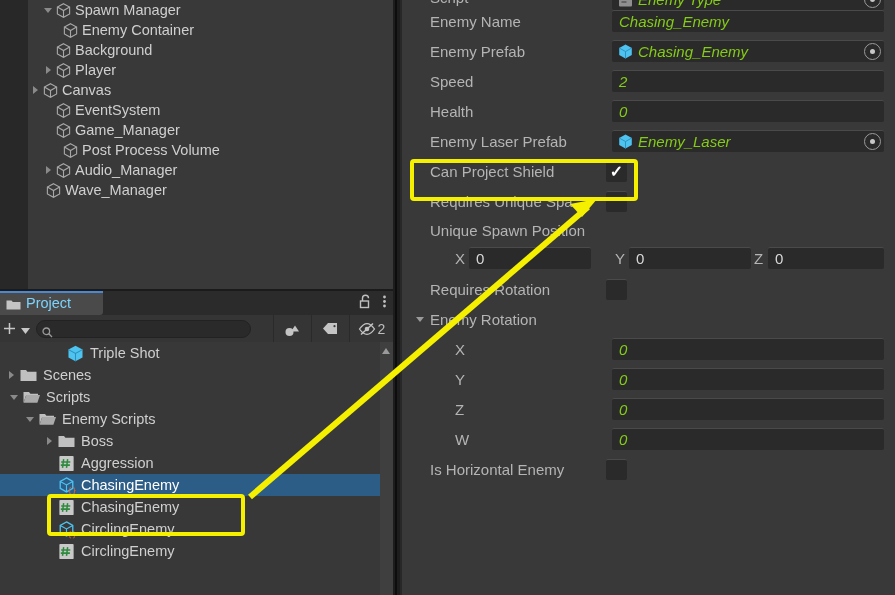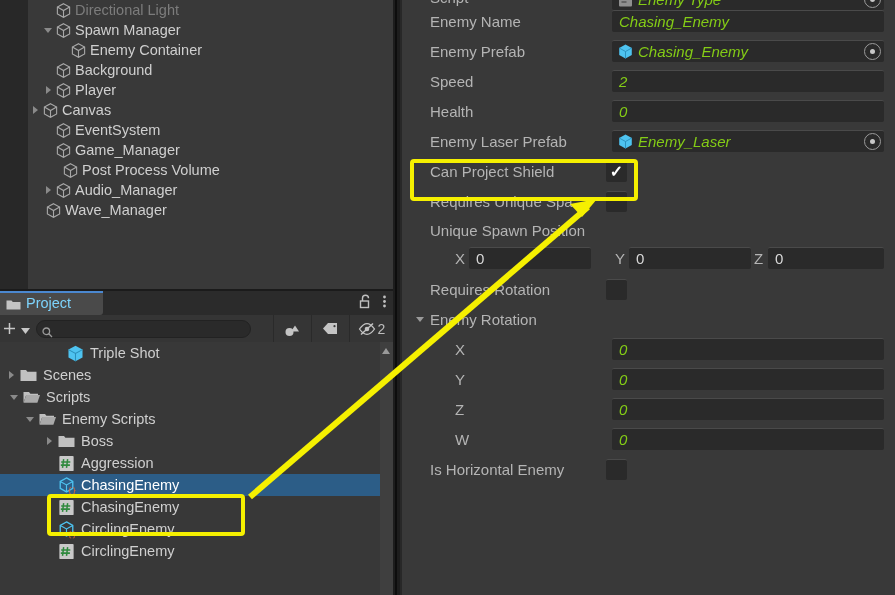--- a/index.html
+++ b/index.html
@@ -172,39 +172,31 @@
 </style>
 </head>
 <body>
 
 <div id="root">
 
   <div class="gutter"></div>
 
   <div class="hierarchy">
     <div id="hierarchy-list">
-        <div class="h-row dim" style="padding-left: 13px;">
-          <span class="tw"></span>
-          <span class="cube-ico"><svg width="17" height="17" viewBox="0 0 20 20">
-              <path d="M10 2l7.2 4v8L10 18l-7.2-4V6z" fill="none" stroke="#a8a8a8" stroke-width="1.3"></path>
-              <path d="M2.8 6L10 10l7.2-4M10 10v8" fill="none" stroke="#a8a8a8" stroke-width="1.3"></path>
-            </svg></span>
-          <span class="h-label">Directional Light</span>
-        </div>
         <div class="h-row" style="padding-left: 13px;">
           <span class="tw">
             <span class="tri-d"></span>
           </span>
           <span class="cube-ico"><svg width="17" height="17" viewBox="0 0 20 20">
               <path d="M10 2l7.2 4v8L10 18l-7.2-4V6z" fill="none" stroke="#a8a8a8" stroke-width="1.3"></path>
               <path d="M2.8 6L10 10l7.2-4M10 10v8" fill="none" stroke="#a8a8a8" stroke-width="1.3"></path>
             </svg></span>
           <span class="h-label">Spawn Manager</span>
         </div>
-        <div class="h-row" style="padding-left: 28px;">
+        <div class="h-row" style="padding-left: 20px;">
           <span class="tw"></span>
           <span class="cube-ico"><svg width="17" height="17" viewBox="0 0 20 20">
               <path d="M10 2l7.2 4v8L10 18l-7.2-4V6z" fill="none" stroke="#a8a8a8" stroke-width="1.3"></path>
               <path d="M2.8 6L10 10l7.2-4M10 10v8" fill="none" stroke="#a8a8a8" stroke-width="1.3"></path>
             </svg></span>
           <span class="h-label">Enemy Container</span>
         </div>
         <div class="h-row" style="padding-left: 13px;">
           <span class="tw"></span>
           <span class="cube-ico"><svg width="17" height="17" viewBox="0 0 20 20">

